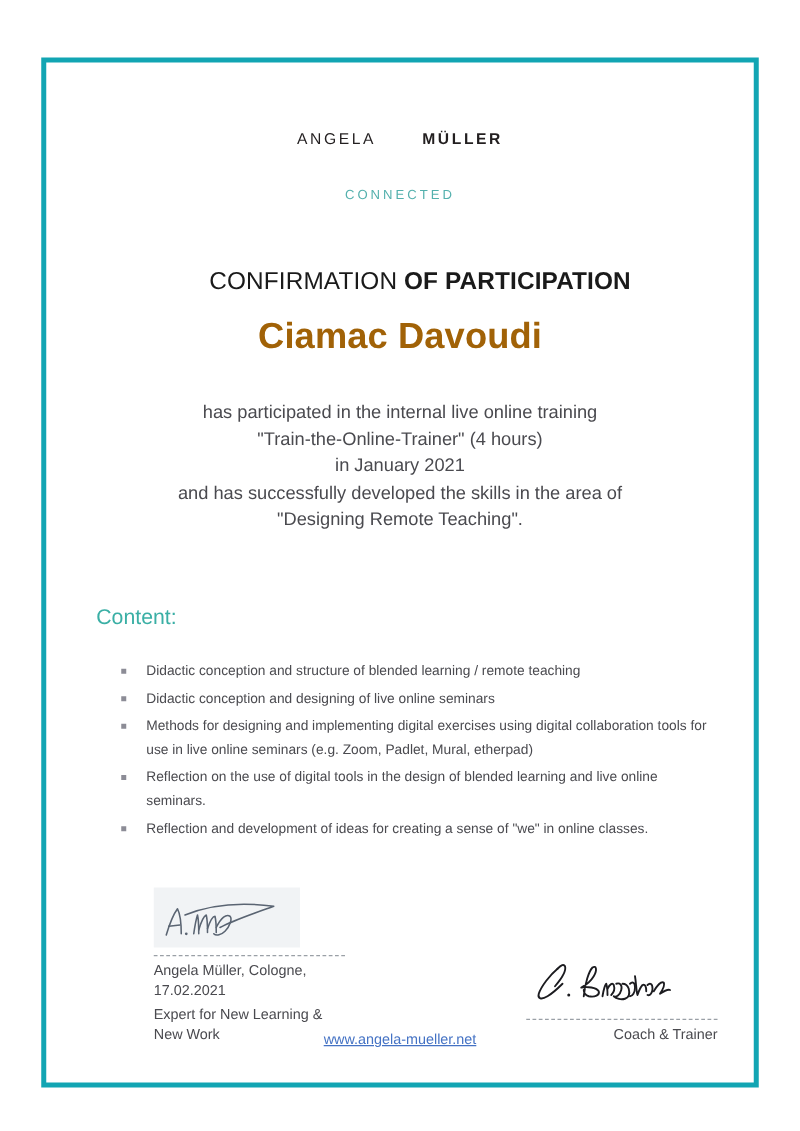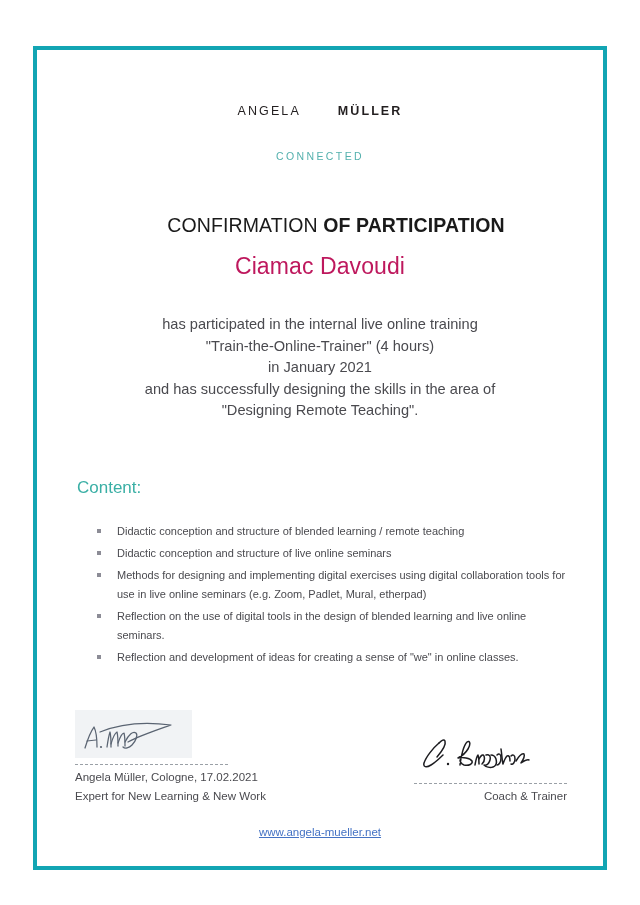--- a/index.html
+++ b/index.html
@@ -74,23 +74,23 @@
     letter-spacing: 0.1px;
     padding-left: 32px;
   }
   .cert-title .t-light { font-weight: 400; }
   .cert-title .t-bold  { font-weight: 700; }
 
   
   .recipient {
     text-align: center;
     margin-top: 16px;
-    font-size: 23px;
-    color: #be185d;
-    font-weight: 400;
+    font-size: 29px;
+    color: #a16207;
+    font-weight: 700;
     letter-spacing: 0.1px;
   }
 
   
   .cert-body {
     text-align: center;
     margin-top: 34px;
     font-size: 14.6px;
     line-height: 21.5px;
     color: #4a4a4f;
@@ -137,21 +137,21 @@
     top: 660px;
     width: 100%;
     box-sizing: border-box;
     padding: 0 36px 0 38px;
   }
   .sig-row {
     display: flex;
     justify-content: space-between;
     align-items: flex-end;
   }
-  .sig-col { width: 250px; }
+  .sig-col { width: 250px; margin-left: 48px; }
   .sig-col.right { text-align: right; }
 
   .sig-img {
     height: 48px;
     display: flex;
     align-items: flex-end;
   }
   .sig-img.left-box {
     background: #f1f3f5;
     width: 117px;
@@ -212,29 +212,29 @@
       <div class="cert-title">
         <span class="t-light">CONFIRMATION </span><span class="t-bold">OF PARTICIPATION</span>
       </div>
 
       <div class="recipient">Ciamac Davoudi</div>
 
       <div class="cert-body">
         <span class="line">has participated in the internal live online training</span>
         <span class="line">"Train-the-Online-Trainer" (4 hours)</span>
         <span class="line">in January 2021</span>
-        <span class="line">and has successfully designing the skills in the area of</span>
+        <span class="line">and has successfully developed the skills in the area of</span>
         <span class="line">"Designing Remote Teaching".</span>
       </div>
 
       <div class="content-heading">Content:</div>
 
       <ul class="bullets">
         <li>Didactic conception and structure of blended learning / remote teaching</li>
-        <li>Didactic conception and structure of live online seminars</li>
+        <li>Didactic conception and designing of live online seminars</li>
         <li>Methods for designing and implementing digital exercises using digital collaboration tools for use in live online seminars (e.g. Zoom, Padlet, Mural, etherpad)</li>
         <li>Reflection on the use of digital tools in the design of blended learning and live online seminars.</li>
         <li>Reflection and development of ideas for creating a sense of "we" in online classes.</li>
       </ul>
 
       <div class="sig-area">
         <div class="sig-row">
 
           <div class="sig-col left">
             <div class="sig-img left-box">

